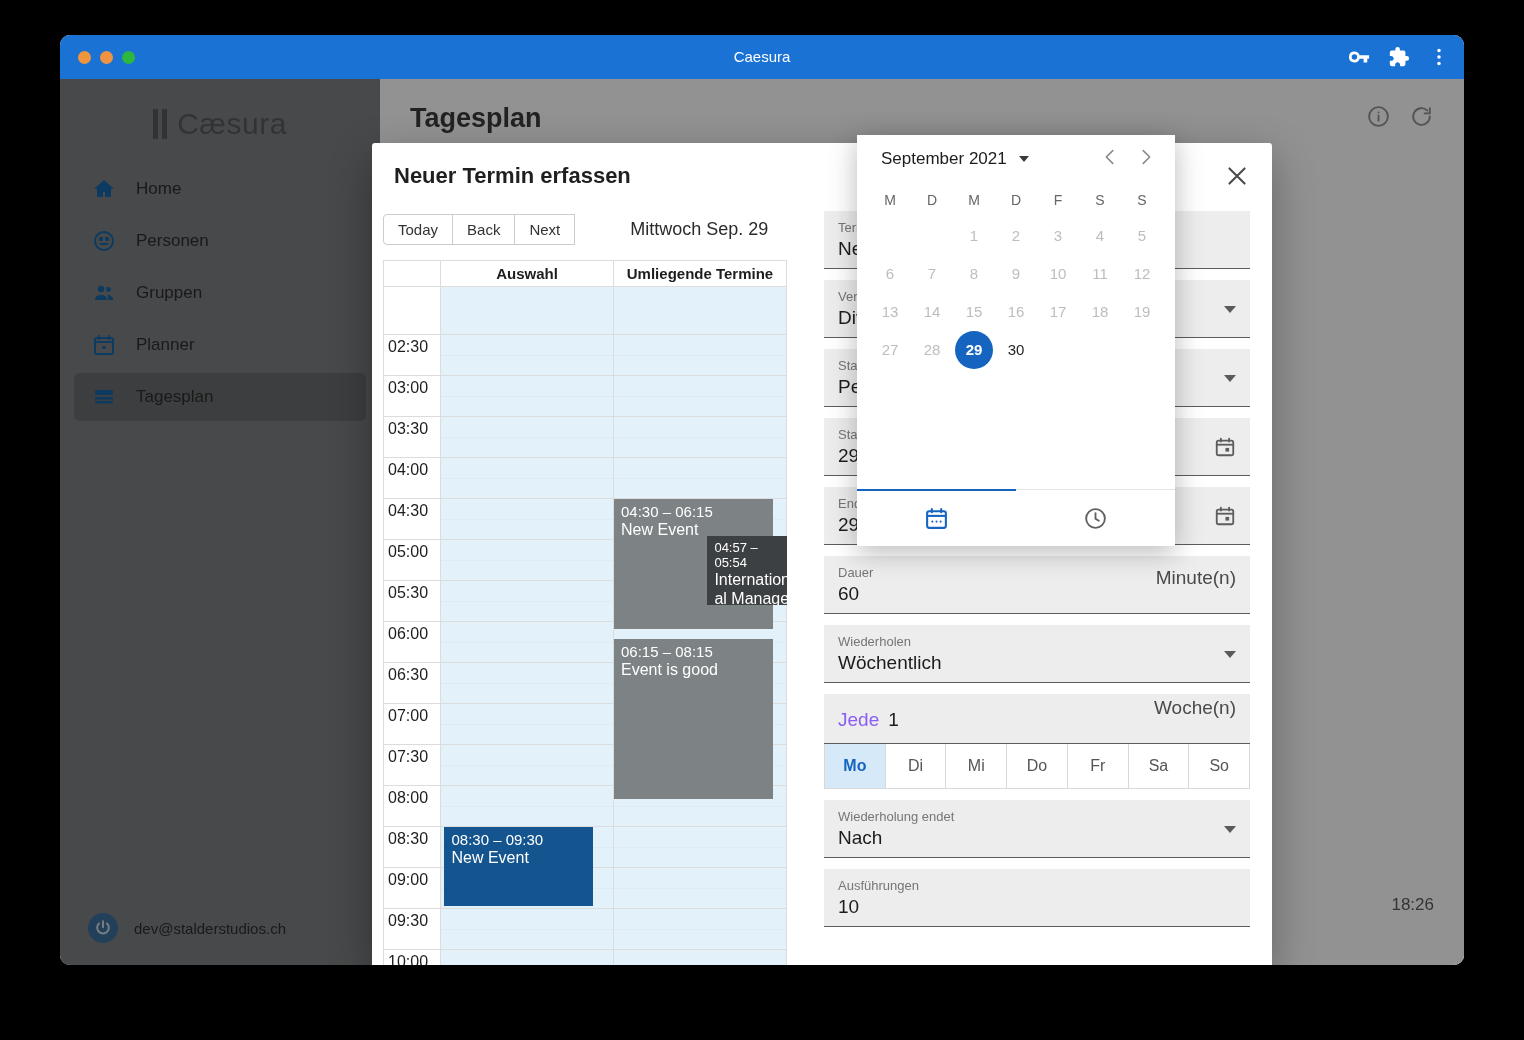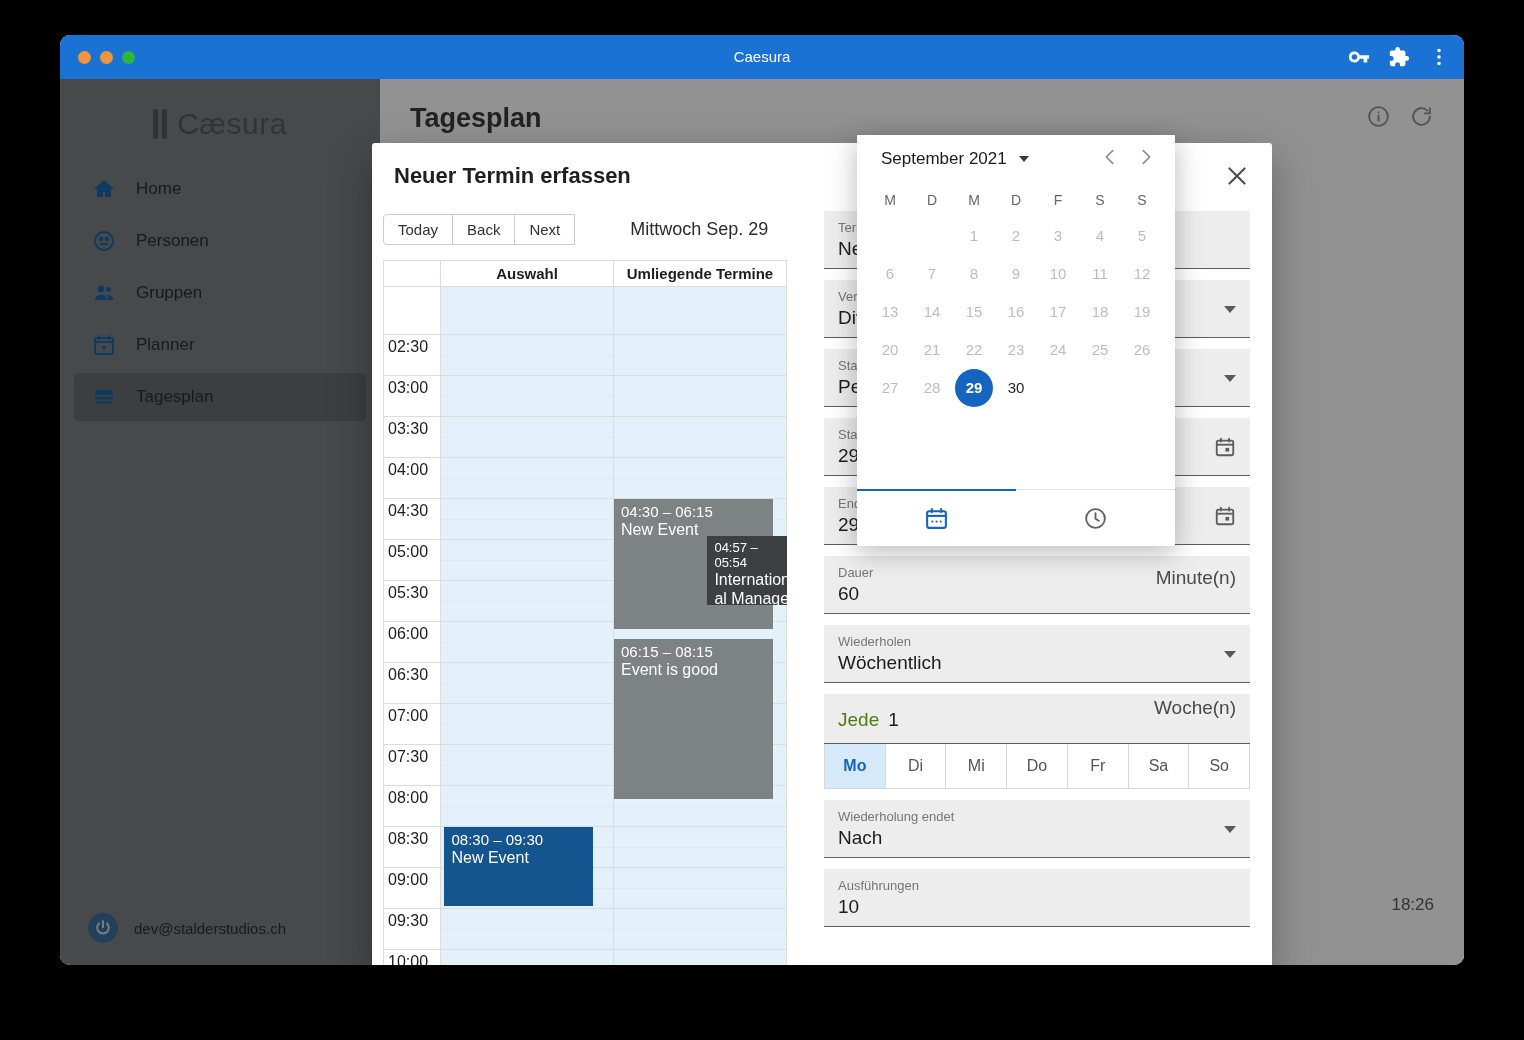--- a/index.html
+++ b/index.html
@@ -228,21 +228,21 @@
     position: absolute; right: 14px; top: 50%; margin-top: -3px;
     width: 0; height: 0;
     border-left: 6px solid transparent; border-right: 6px solid transparent;
     border-top: 7px solid #5a5a5a;
   }
   .field .ficon {
     position: absolute; right: 14px; top: 50%; margin-top: -11px;
     width: 22px; height: 22px; color: #5d5d5d;
   }
   .field.inline-row { display: flex; align-items: baseline; }
-  .field.inline-row .jede { font-size: 19px; color: #4d7c0f; }
+  .field.inline-row .jede { font-size: 19px; color: #8b5cf6; }
   .field.inline-row .jedeval { font-size: 19px; color: #1c1c1c; margin-left: 9px; }
 
   #weekdays {
     display: flex; border: 1px solid #d8d8d8; border-top: none; margin-top: -11px; margin-bottom: 11px;
     background: #fff;
   }
   #weekdays .wd {
     flex: 1; height: 44px; display: flex; align-items: center; justify-content: center;
     font-size: 16px; color: #555; border-right: 1px solid #d8d8d8;
   }
@@ -777,29 +777,20 @@
         <div class="pk-week">
           <div>13</div>
           <div>14</div>
           <div>15</div>
           <div>16</div>
           <div>17</div>
           <div>18</div>
           <div>19</div>
         </div>
         <div class="pk-week">
-          <div>20</div>
-          <div>21</div>
-          <div>22</div>
-          <div>23</div>
-          <div>24</div>
-          <div>25</div>
-          <div>26</div>
-        </div>
-        <div class="pk-week">
           <div>27</div>
           <div>28</div>
           <div class="sel"><span>29</span></div>
           <div class="enabled">30</div>
           <div></div>
           <div></div>
           <div></div>
         </div>
       </div>
 

